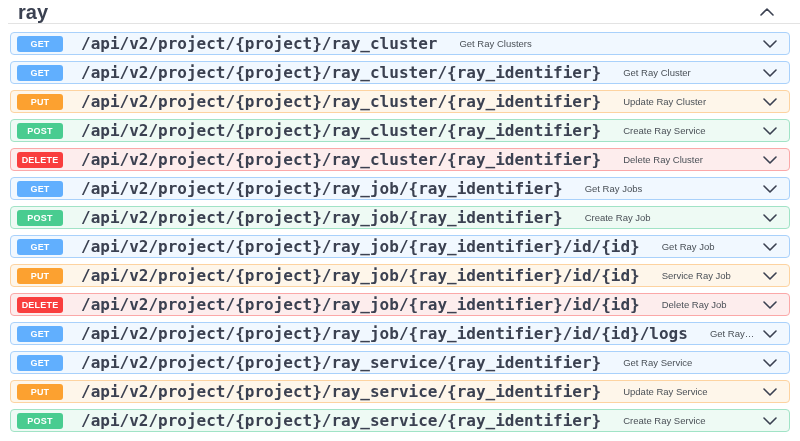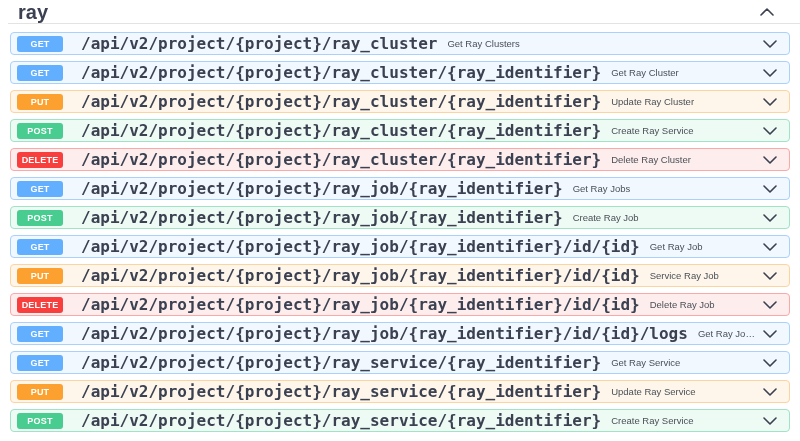--- a/index.html
+++ b/index.html
@@ -58,21 +58,21 @@
   }
   .endpoint-path {
     margin-left: 18px;
     font-family: "DejaVu Sans Mono", "Liberation Mono", monospace;
     font-size: 16px;
     font-weight: bold;
     color: #3b4151;
     white-space: nowrap;
   }
   .endpoint-summary {
-    margin-left: 10px;
+    margin-left: 22px;
     font-size: 9.5px;
     color: #4a5057;
     white-space: nowrap;
     overflow: hidden;
     text-overflow: ellipsis;
     flex: 1 1 auto;
   }
   .chevron {
     flex: 0 0 auto;
     margin-left: 8px;

